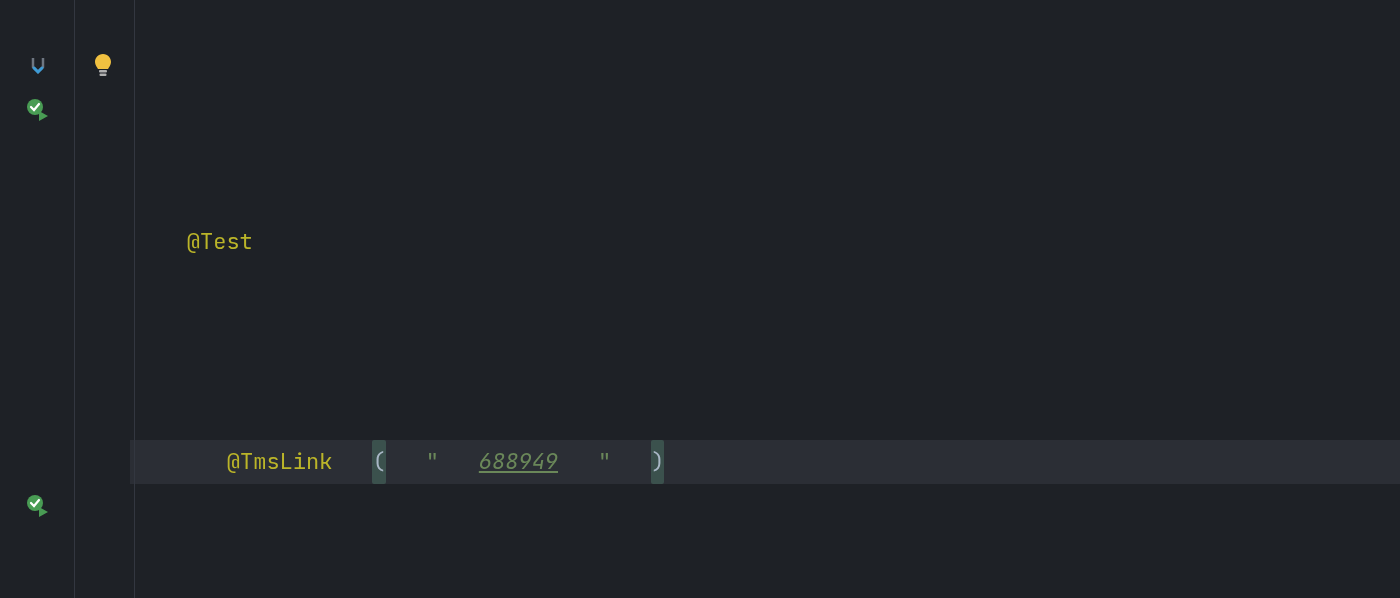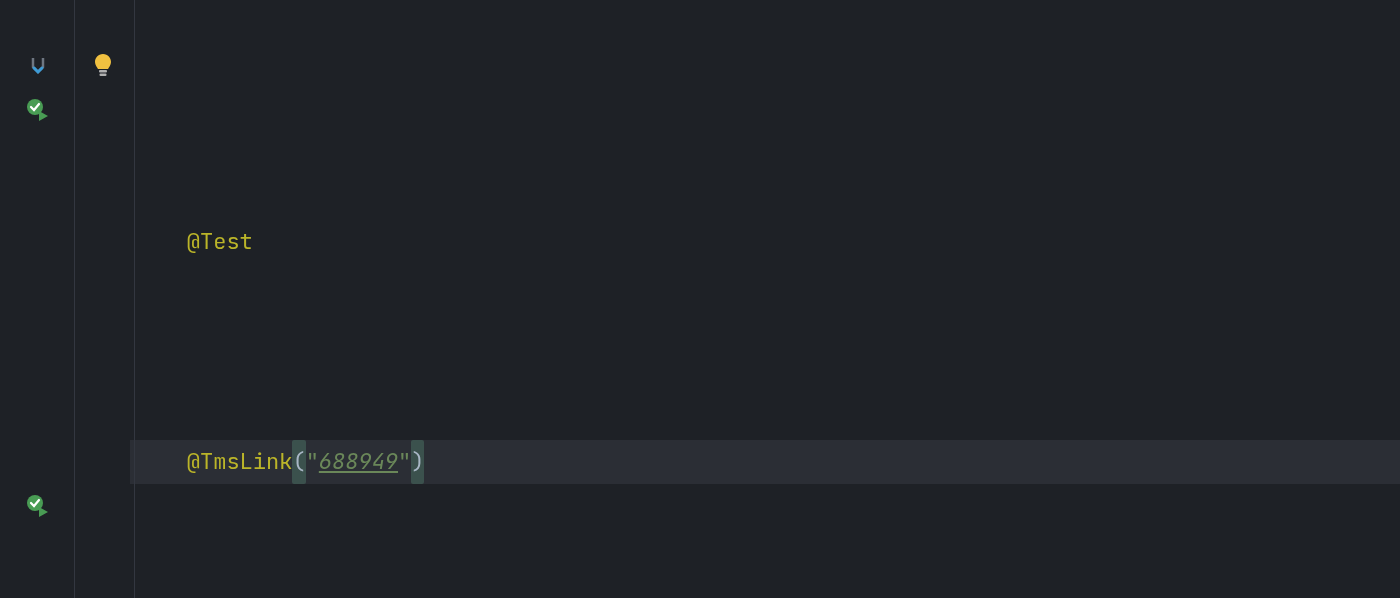--- a/index.html
+++ b/index.html
@@ -53,21 +53,21 @@
     white-space: pre;
     padding-top: 0;
     position: relative;
   }
   .line {
     height: 44px;
     display: flex;
     align-items: flex-end;
     padding-left: 4px;
   }
-  .line.active { background: #2b2e35; }
+  .line.active { background: #2b2e35; gap: 40px; }
   .indent-guide {
     position: absolute;
     top: 0;
     bottom: 0;
     width: 1px;
     background: #333740;
   }
   .annotation { color: #bbb529; }
   .paren { color: #a9b7c6; }
   .paren-match { background: #3b514d; border-radius: 2px; }

